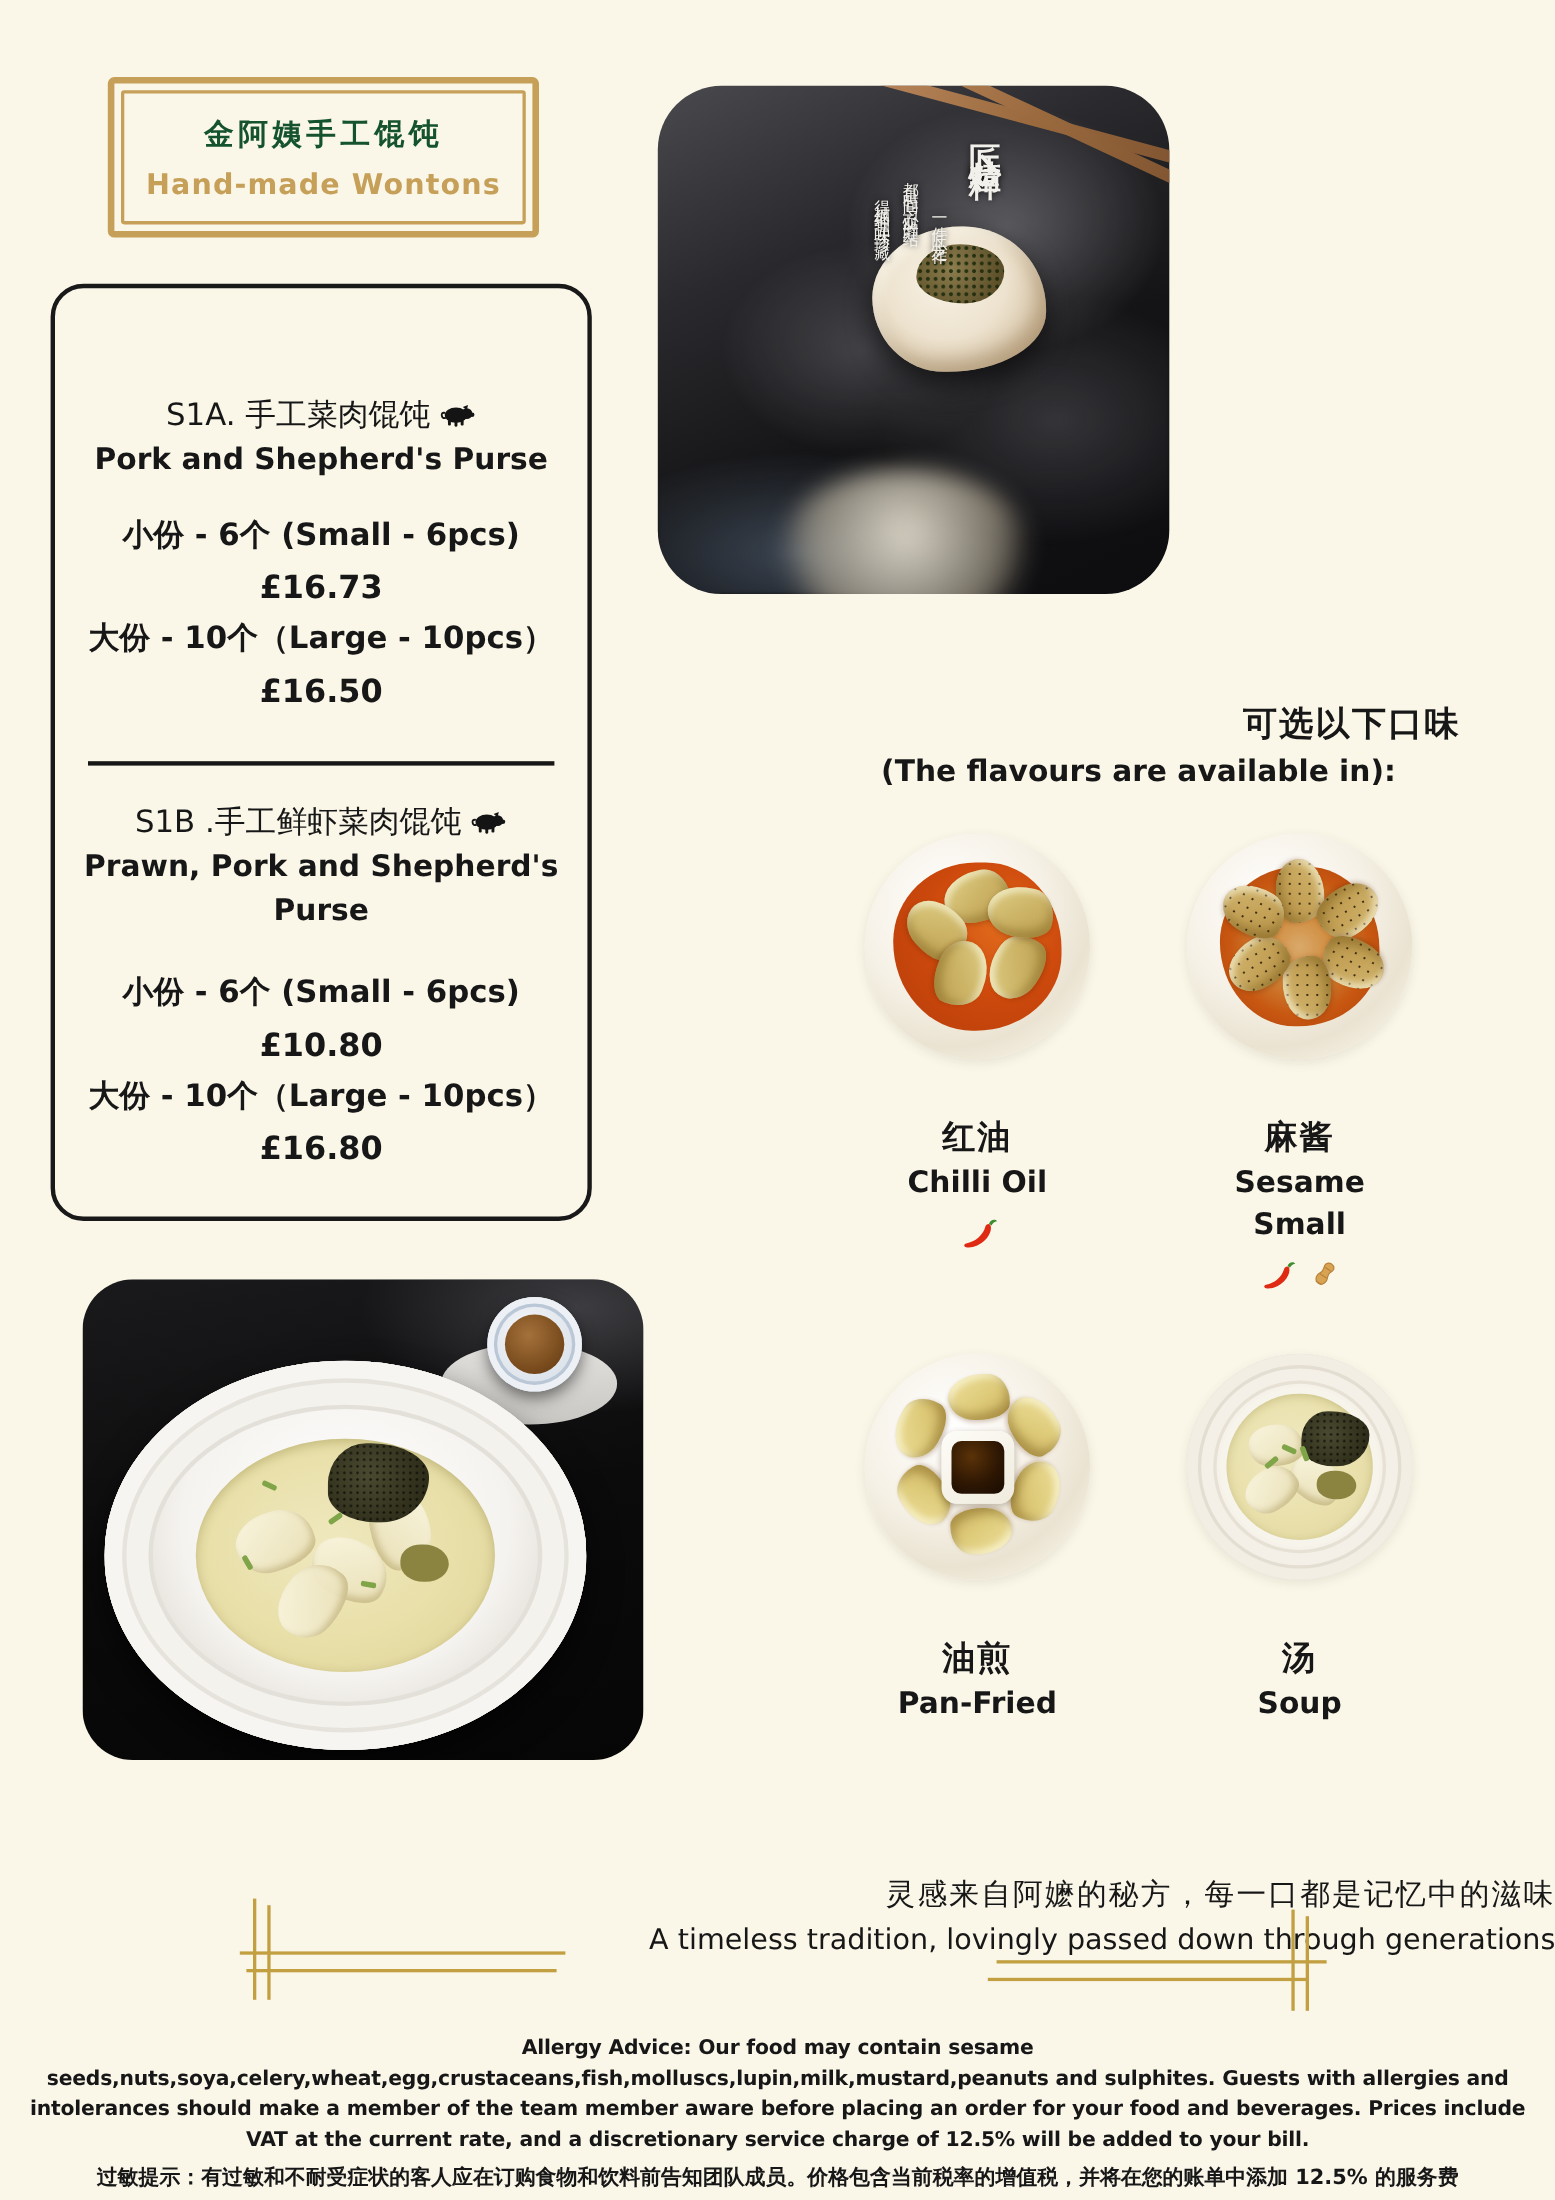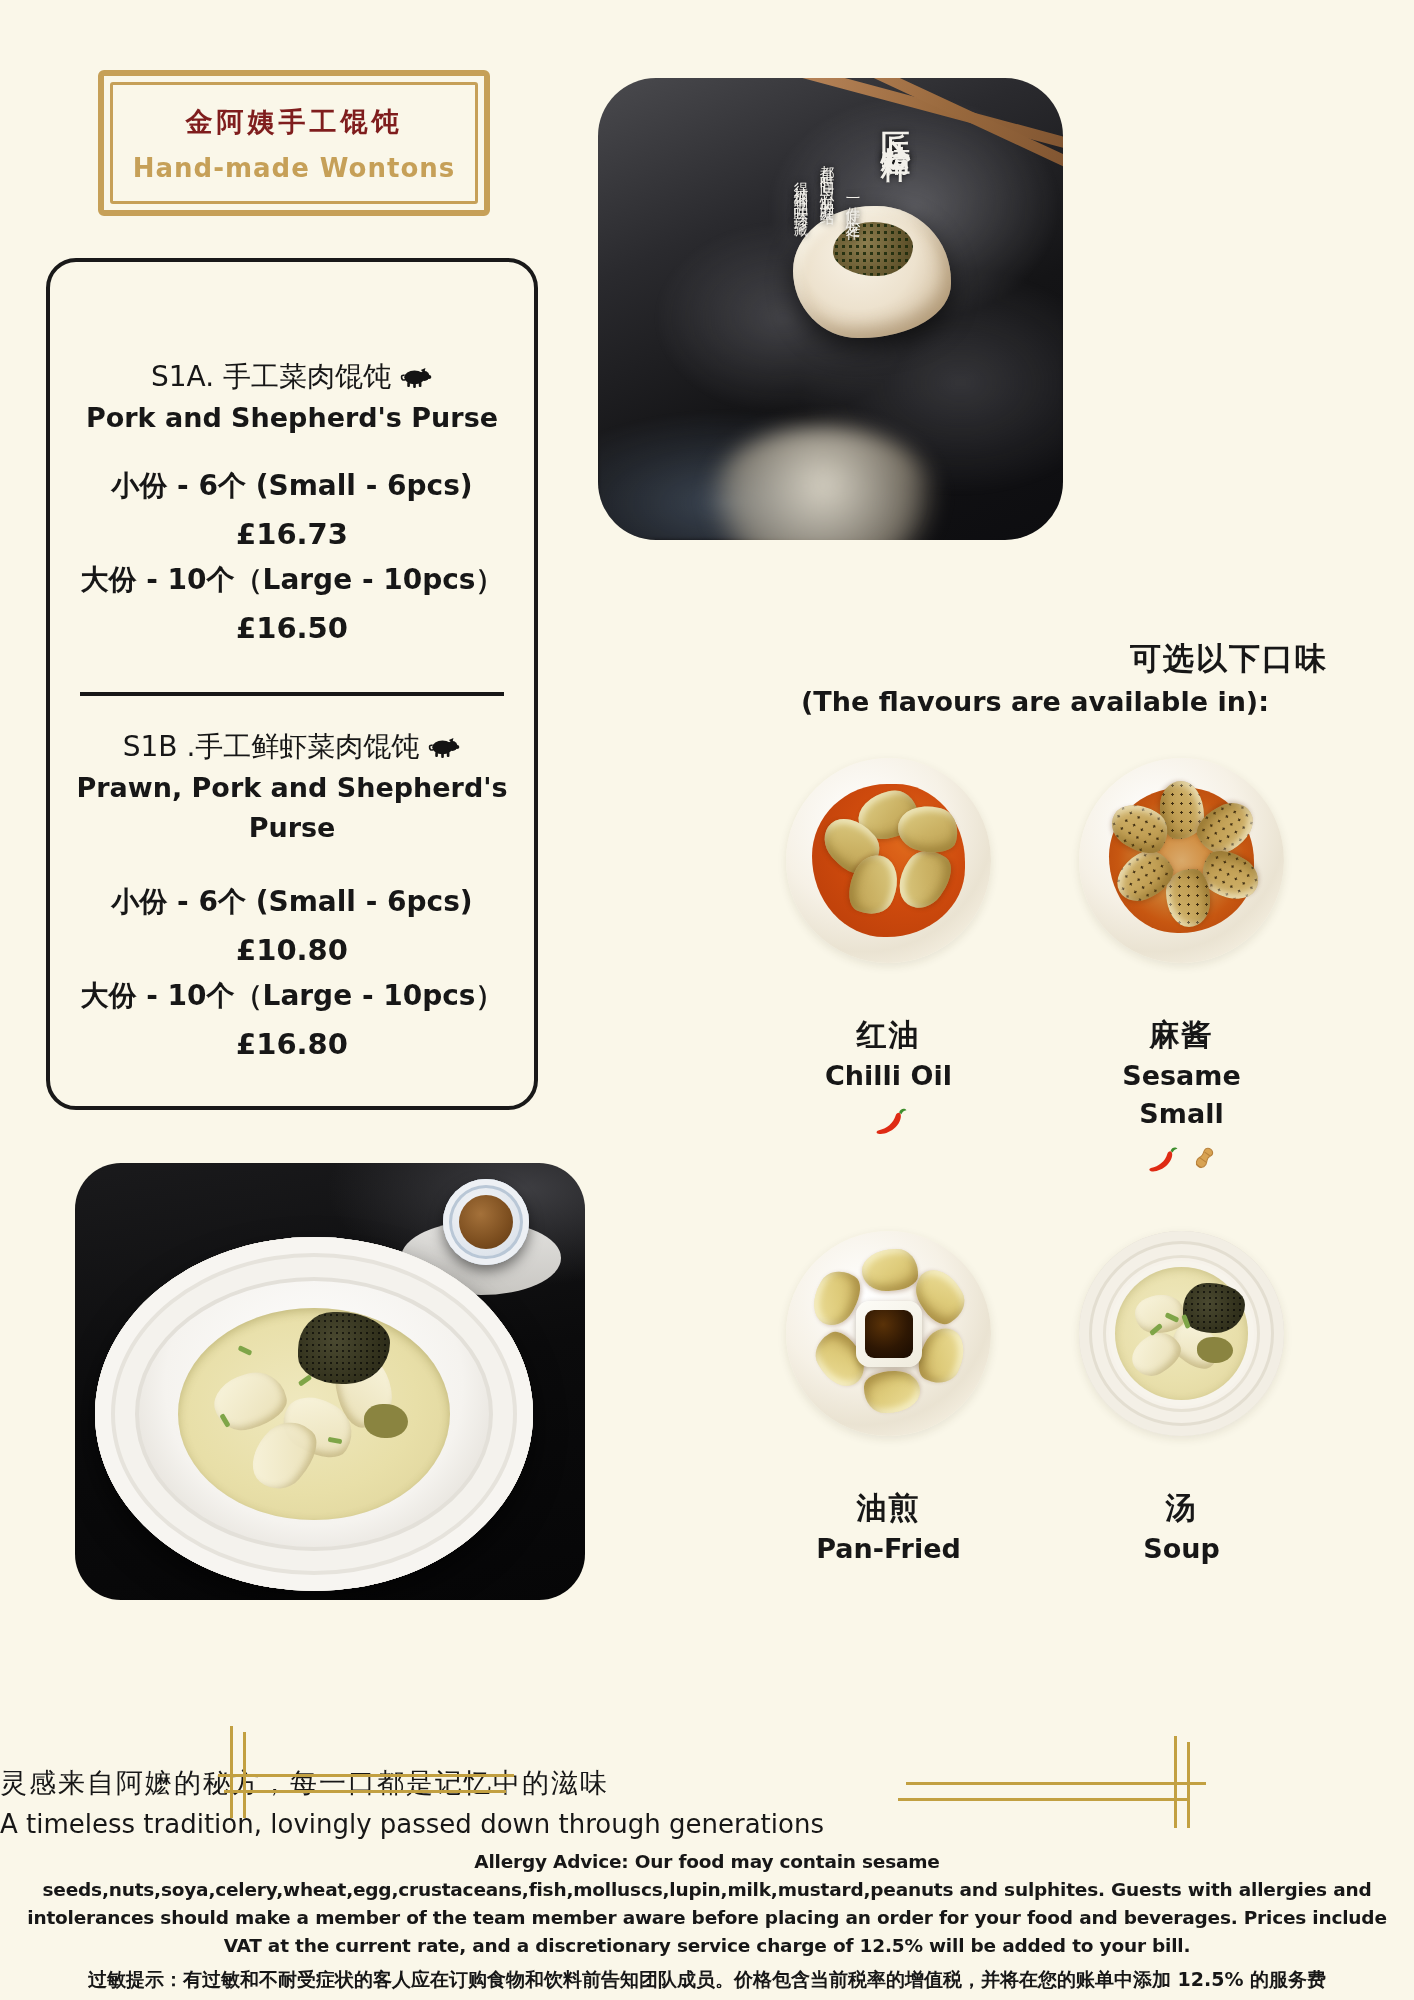--- a/index.html
+++ b/index.html
@@ -4,21 +4,21 @@
 <style>
   html,body{margin:0;padding:0;background:#FAF7E9;}
   .page{position:relative;width:1414px;height:2000px;background:#FAF7E9;overflow:hidden;
         font-family:"DejaVu Sans",sans-serif;color:#171717;}
 
   
   .stamp{position:absolute;left:98px;top:70px;width:392px;height:146px;box-sizing:border-box;
          border:6px solid #C6A058;border-radius:6px;}
   .stamp-inner{position:absolute;inset:6px;border:3px solid #C6A058;border-radius:3px;
          display:flex;flex-direction:column;align-items:center;justify-content:center;gap:13px;}
-  .stamp-zh{font-size:27px;font-weight:bold;color:#7f1d1d;letter-spacing:4px;}
+  .stamp-zh{font-size:27px;font-weight:bold;color:#14532d;letter-spacing:4px;}
   .stamp-en{font-size:26px;font-weight:bold;color:#C6A058;letter-spacing:1px;}
 
   
   .hero{position:absolute;left:598px;top:78px;width:465px;height:462px;border-radius:58px;overflow:hidden;
         background:linear-gradient(155deg,#4A4A4E 0%,#2A2A2E 30%,#141416 60%,#0D0D10 100%);}
   .smoke{position:absolute;inset:0;filter:blur(2px);background:
         radial-gradient(ellipse 45% 35% at 68% 28%,rgba(220,220,228,.30),transparent 70%),
         radial-gradient(ellipse 40% 30% at 40% 52%,rgba(200,200,210,.22),transparent 70%),
         radial-gradient(ellipse 50% 35% at 78% 66%,rgba(190,190,200,.20),transparent 70%),
         radial-gradient(ellipse 60% 28% at 28% 92%,rgba(120,145,175,.40),transparent 72%);}
@@ -117,21 +117,21 @@
         background:radial-gradient(ellipse at 50% 42%,#FFFFFF 0%,#F5F3EF 48%,#E9E6E0 60%,#FBFAF8 70%,#DAD7D0 84%,#F2F0EC 92%,#C9C6BF 100%);
         box-shadow:inset 0 0 0 16px #F7F5F1,inset 0 0 0 20px #E6E3DC,inset 0 0 0 40px #F4F2ED,
                    inset 0 0 0 44px #E3E0D9,inset 0 -8px 18px rgba(0,0,0,.12),0 14px 30px rgba(0,0,0,.6);}
   .broth2{position:absolute;left:19%;right:19%;top:20%;bottom:20%;border-radius:50%;
         background:radial-gradient(ellipse at 45% 45%,#EFE8BE 0%,#E8DFA8 55%,#DDD298 100%);
         box-shadow:inset 0 3px 10px rgba(110,100,30,.3);}
   .sw.big{width:72px;height:54px;}
   .seaweed.big{width:92px;height:72px;}
 
   
-  .tagline{position:absolute;left:0;top:1764px;width:1414px;text-align:left;}
+  .tagline{position:absolute;left:0;top:1704px;width:1414px;text-align:right;}
   .tag-zh{font-size:27px;line-height:38px;letter-spacing:2px;}
   .tag-en{font-size:26px;line-height:44px;}
   .decor{position:absolute;width:302px;height:92px;}
   .decor .h1,.decor .h2{position:absolute;height:3px;background:#C2A041;}
   .decor .v1,.decor .v2{position:absolute;width:3px;background:#C2A041;}
   .decor-left{left:218px;top:1726px;}
   .decor-left .h1{left:0;top:48px;width:296px;}
   .decor-left .h2{left:6px;top:64px;width:282px;}
   .decor-left .v1{left:12px;top:0;height:92px;}
   .decor-left .v2{left:25px;top:6px;height:86px;}

